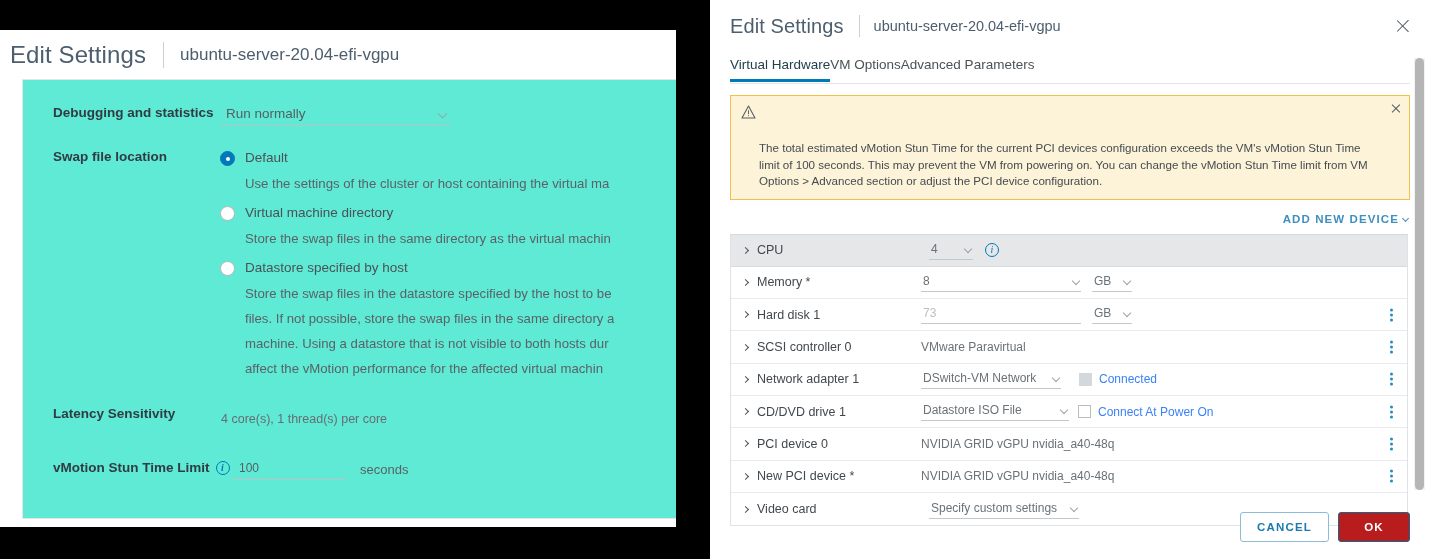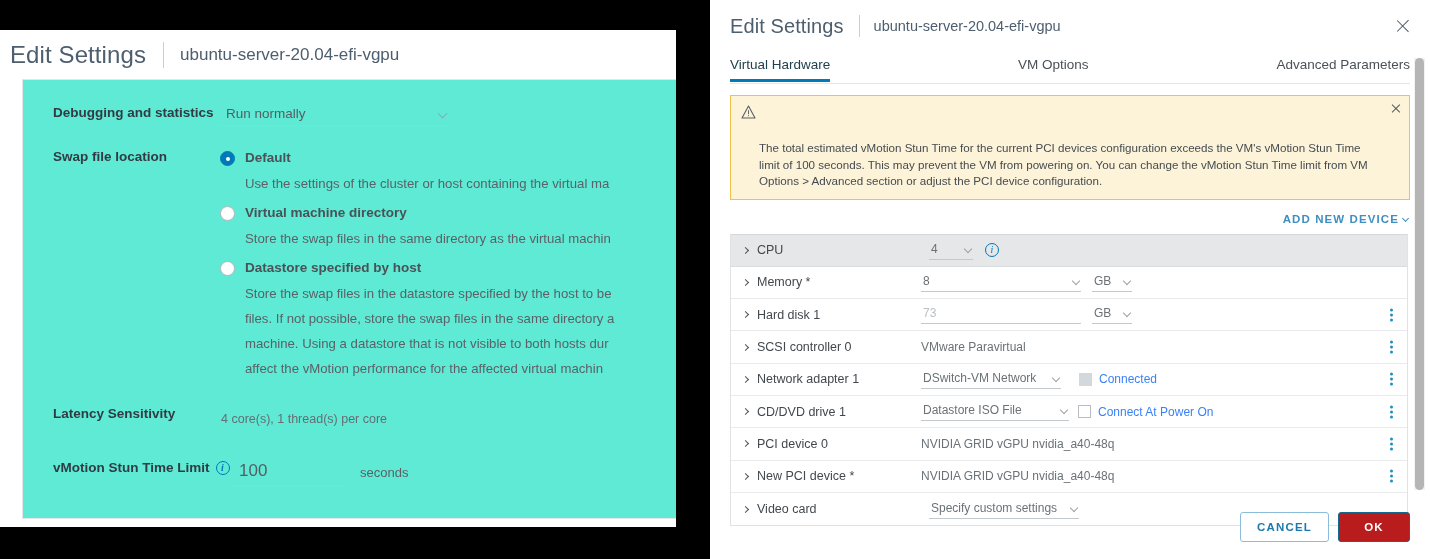--- a/index.html
+++ b/index.html
@@ -61,21 +61,21 @@
   .u-select.w197 { width: 197px; }
   .chev {
     position: absolute; right: 4px; top: 50%;
     width: 7px; height: 7px;
     border-right: 1.3px solid #9aa2a9; border-bottom: 1.3px solid #9aa2a9;
     transform: translateY(-70%) rotate(45deg);
   }
 
   
   .radio-group { margin-top: 2px; }
-  .radio-line { display: flex; align-items: flex-start; margin-bottom: 2px; font-weight: bold; }
+  .radio-line { display: flex; align-items: flex-start; margin-bottom: 2px; }
   .radio {
     width: 15px; height: 15px; border-radius: 50%;
     border: 1.5px solid #b0b6bb; background: #fff;
     flex: none; margin-top: 1px; margin-right: 10px;
     position: relative;
   }
   .radio.checked { border-color: #0079b8; background: #0079b8; }
   .radio.checked::after {
     content: ""; position: absolute;
     left: 50%; top: 50%; width: 4px; height: 4px;
@@ -98,21 +98,21 @@
   .info-i {
     display: inline-block; width: 14px; height: 14px;
     border: 1.3px solid #0079b8; border-radius: 50%;
     color: #0079b8; font-size: 10px; line-height: 12px;
     text-align: center; font-family: "Liberation Serif", serif;
     font-style: italic; vertical-align: 1px; margin-left: 6px;
   }
   .u-input {
     display: inline-block; width: 113px;
     border-bottom: 1px solid #bcc2c7;
-    font-size: 17px; color: #565e63;
+    font-size: 12px; color: #565e63;
     padding: 2px 4px 4px 6px;
   }
   .unit { font-size: 13px; color: #5a6268; margin-left: 14px; }
 
   
   .right-panel {
     position: absolute; left: 710px; top: 0;
     width: 720px; height: 559px;
     background: #ffffff;
   }
@@ -131,21 +131,21 @@
     content: ""; position: absolute; left: 50%; top: 0;
     width: 1.4px; height: 16px; background: #515b62;
   }
   .close-x::before { transform: translateX(-50%) rotate(45deg); }
   .close-x::after  { transform: translateX(-50%) rotate(-45deg); }
 
   .tabs {
     position: relative; margin: 5px 20px 0 20px;
     height: 27px;
     border-bottom: 1px solid #e3e6e8;
-    display: flex; align-items: flex-start; gap: 26px; justify-content: space-between;
+    display: flex; align-items: flex-start; 
   }
   .tab {
     font-size: 13.5px; color: #4a5257;
     padding-bottom: 7px; cursor: pointer;
     border-bottom: 3px solid transparent;
     margin-bottom: -1px;
   }
   .tab.active { color: #21424e; border-bottom-color: #0079b8; }
 
   .warn-banner {

